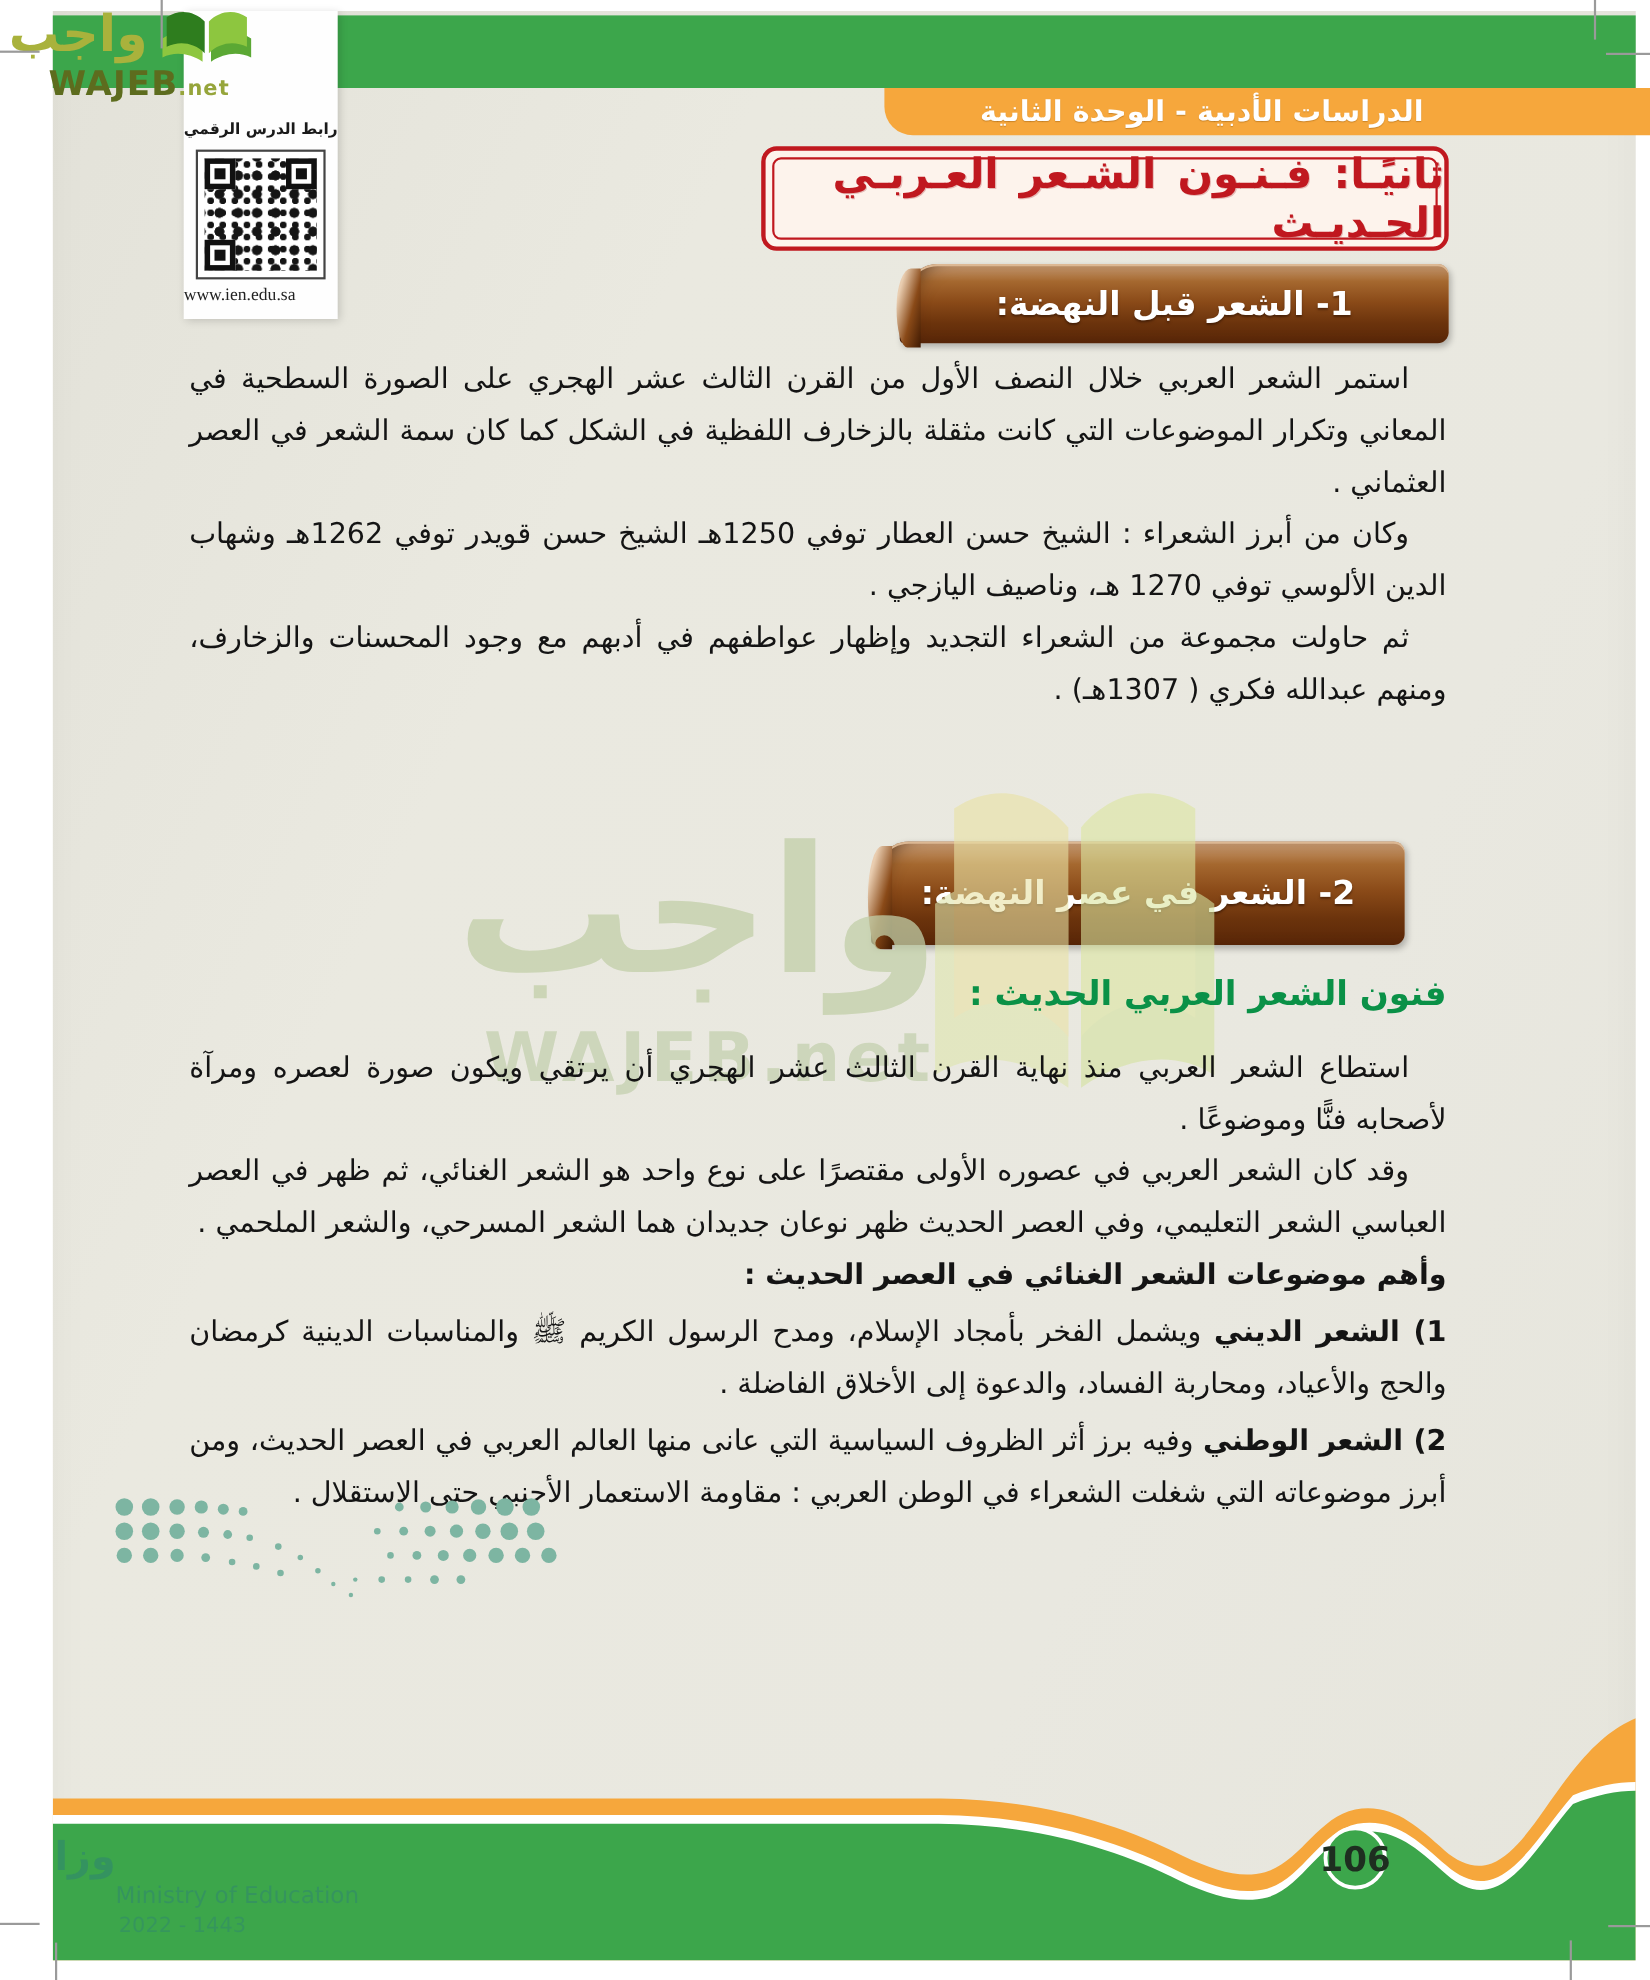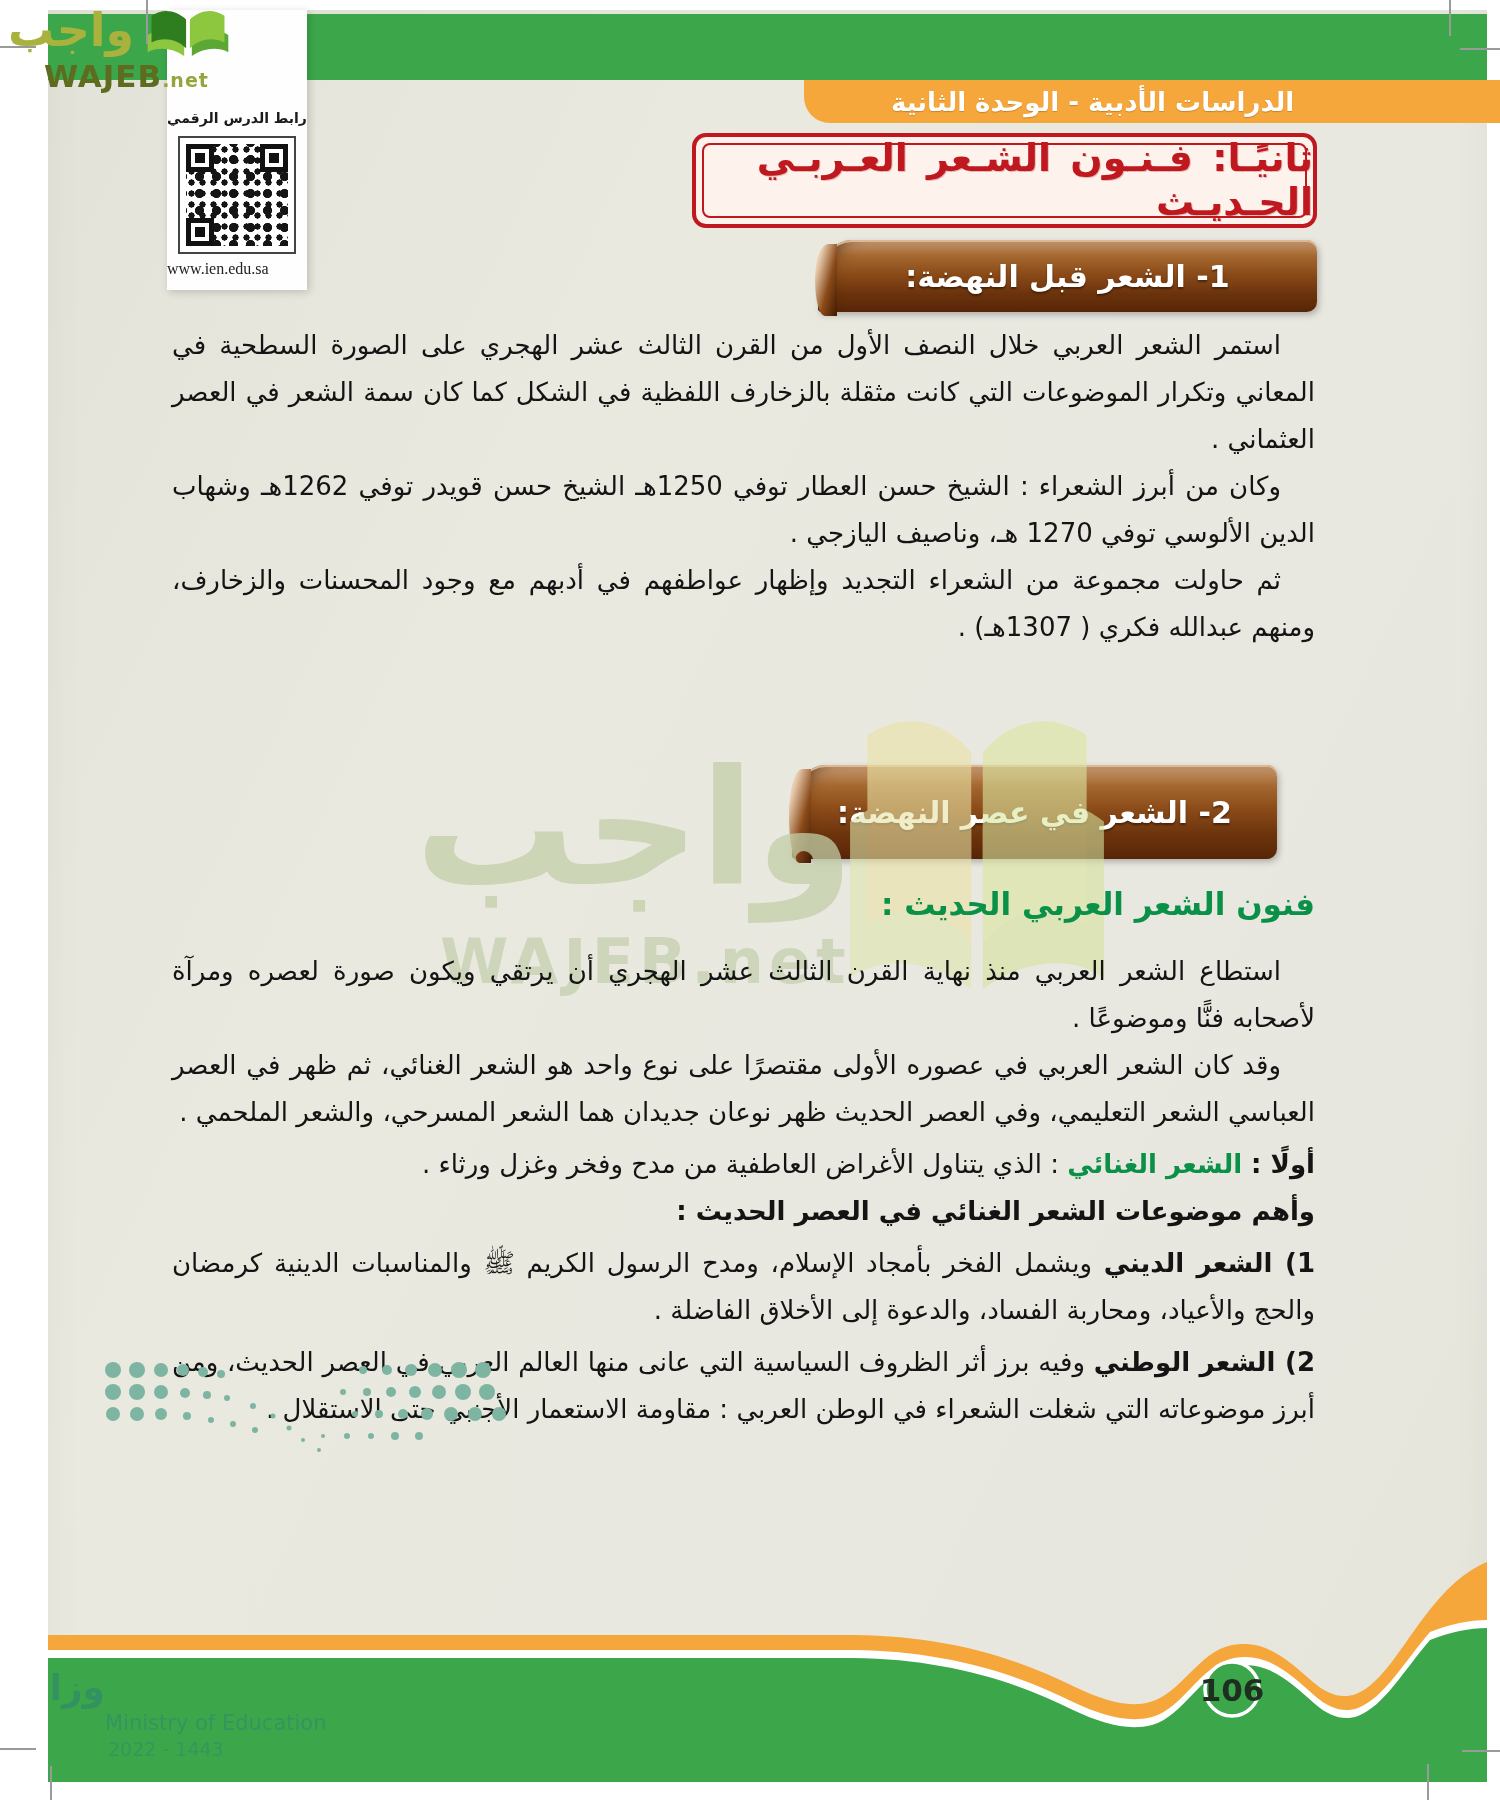--- a/index.html
+++ b/index.html
@@ -187,21 +187,20 @@
   <div class="text-block" id="block-1">
     <p>استمر الشعر العربي خلال النصف الأول من القرن الثالث عشر الهجري على الصورة السطحية في المعاني وتكرار الموضوعات التي كانت مثقلة بالزخارف اللفظية في الشكل كما كان سمة الشعر في العصر العثماني .</p>
     <p>وكان من أبرز الشعراء : الشيخ حسن العطار توفي 1250هـ الشيخ حسن قويدر توفي 1262هـ وشهاب الدين الألوسي توفي 1270 هـ، وناصيف اليازجي .</p>
     <p>ثم حاولت مجموعة من الشعراء التجديد وإظهار عواطفهم في أدبهم مع وجود المحسنات والزخارف، ومنهم عبدالله فكري ( 1307هـ) .</p>
   </div>
 
   <div class="green-subtitle">فنون الشعر العربي الحديث :</div>
   <div class="text-block" id="block-2">
     <p>استطاع الشعر العربي منذ نهاية القرن الثالث عشر الهجري أن يرتقي ويكون صورة لعصره ومرآة لأصحابه فنًّا وموضوعًا .</p>
     <p>وقد كان الشعر العربي في عصوره الأولى مقتصرًا على نوع واحد هو الشعر الغنائي، ثم ظهر في العصر العباسي الشعر التعليمي، وفي العصر الحديث ظهر نوعان جديدان هما الشعر المسرحي، والشعر الملحمي .</p>
-    <p class="flush gap"><span class="seg-bold">أولًا : </span><span class="seg-green">الشعر الغنائي</span><span> : الذي يتناول الأغراض العاطفية من مدح وفخر وغزل ورثاء .</span></p>
     <p class="flush seg-bold">وأهم موضوعات الشعر الغنائي في العصر الحديث :</p>
     <p class="flush gap"><span class="seg-bold">1) </span><span class="seg-bold">الشعر الديني</span><span> ويشمل الفخر بأمجاد الإسلام، ومدح الرسول الكريم ﷺ والمناسبات الدينية كرمضان والحج والأعياد، ومحاربة الفساد، والدعوة إلى الأخلاق الفاضلة .</span></p>
     <p class="flush gap"><span class="seg-bold">2) </span><span class="seg-bold">الشعر الوطني</span><span> وفيه برز أثر الظروف السياسية التي عانى منها العالم العربي في العصر الحديث، ومن أبرز موضوعاته التي شغلت الشعراء في الوطن العربي : مقاومة الاستعمار الأجنبي حتى الاستقلال .</span></p>
   </div>
 
   <div class="dots-logo">
     <svg width="450" height="120" viewBox="0 0 450 120" fill="#7db5a2">
       <circle cx="38" cy="22" r="8"></circle>
         <circle cx="62" cy="22" r="8"></circle>
         <circle cx="86" cy="22" r="7"></circle>

